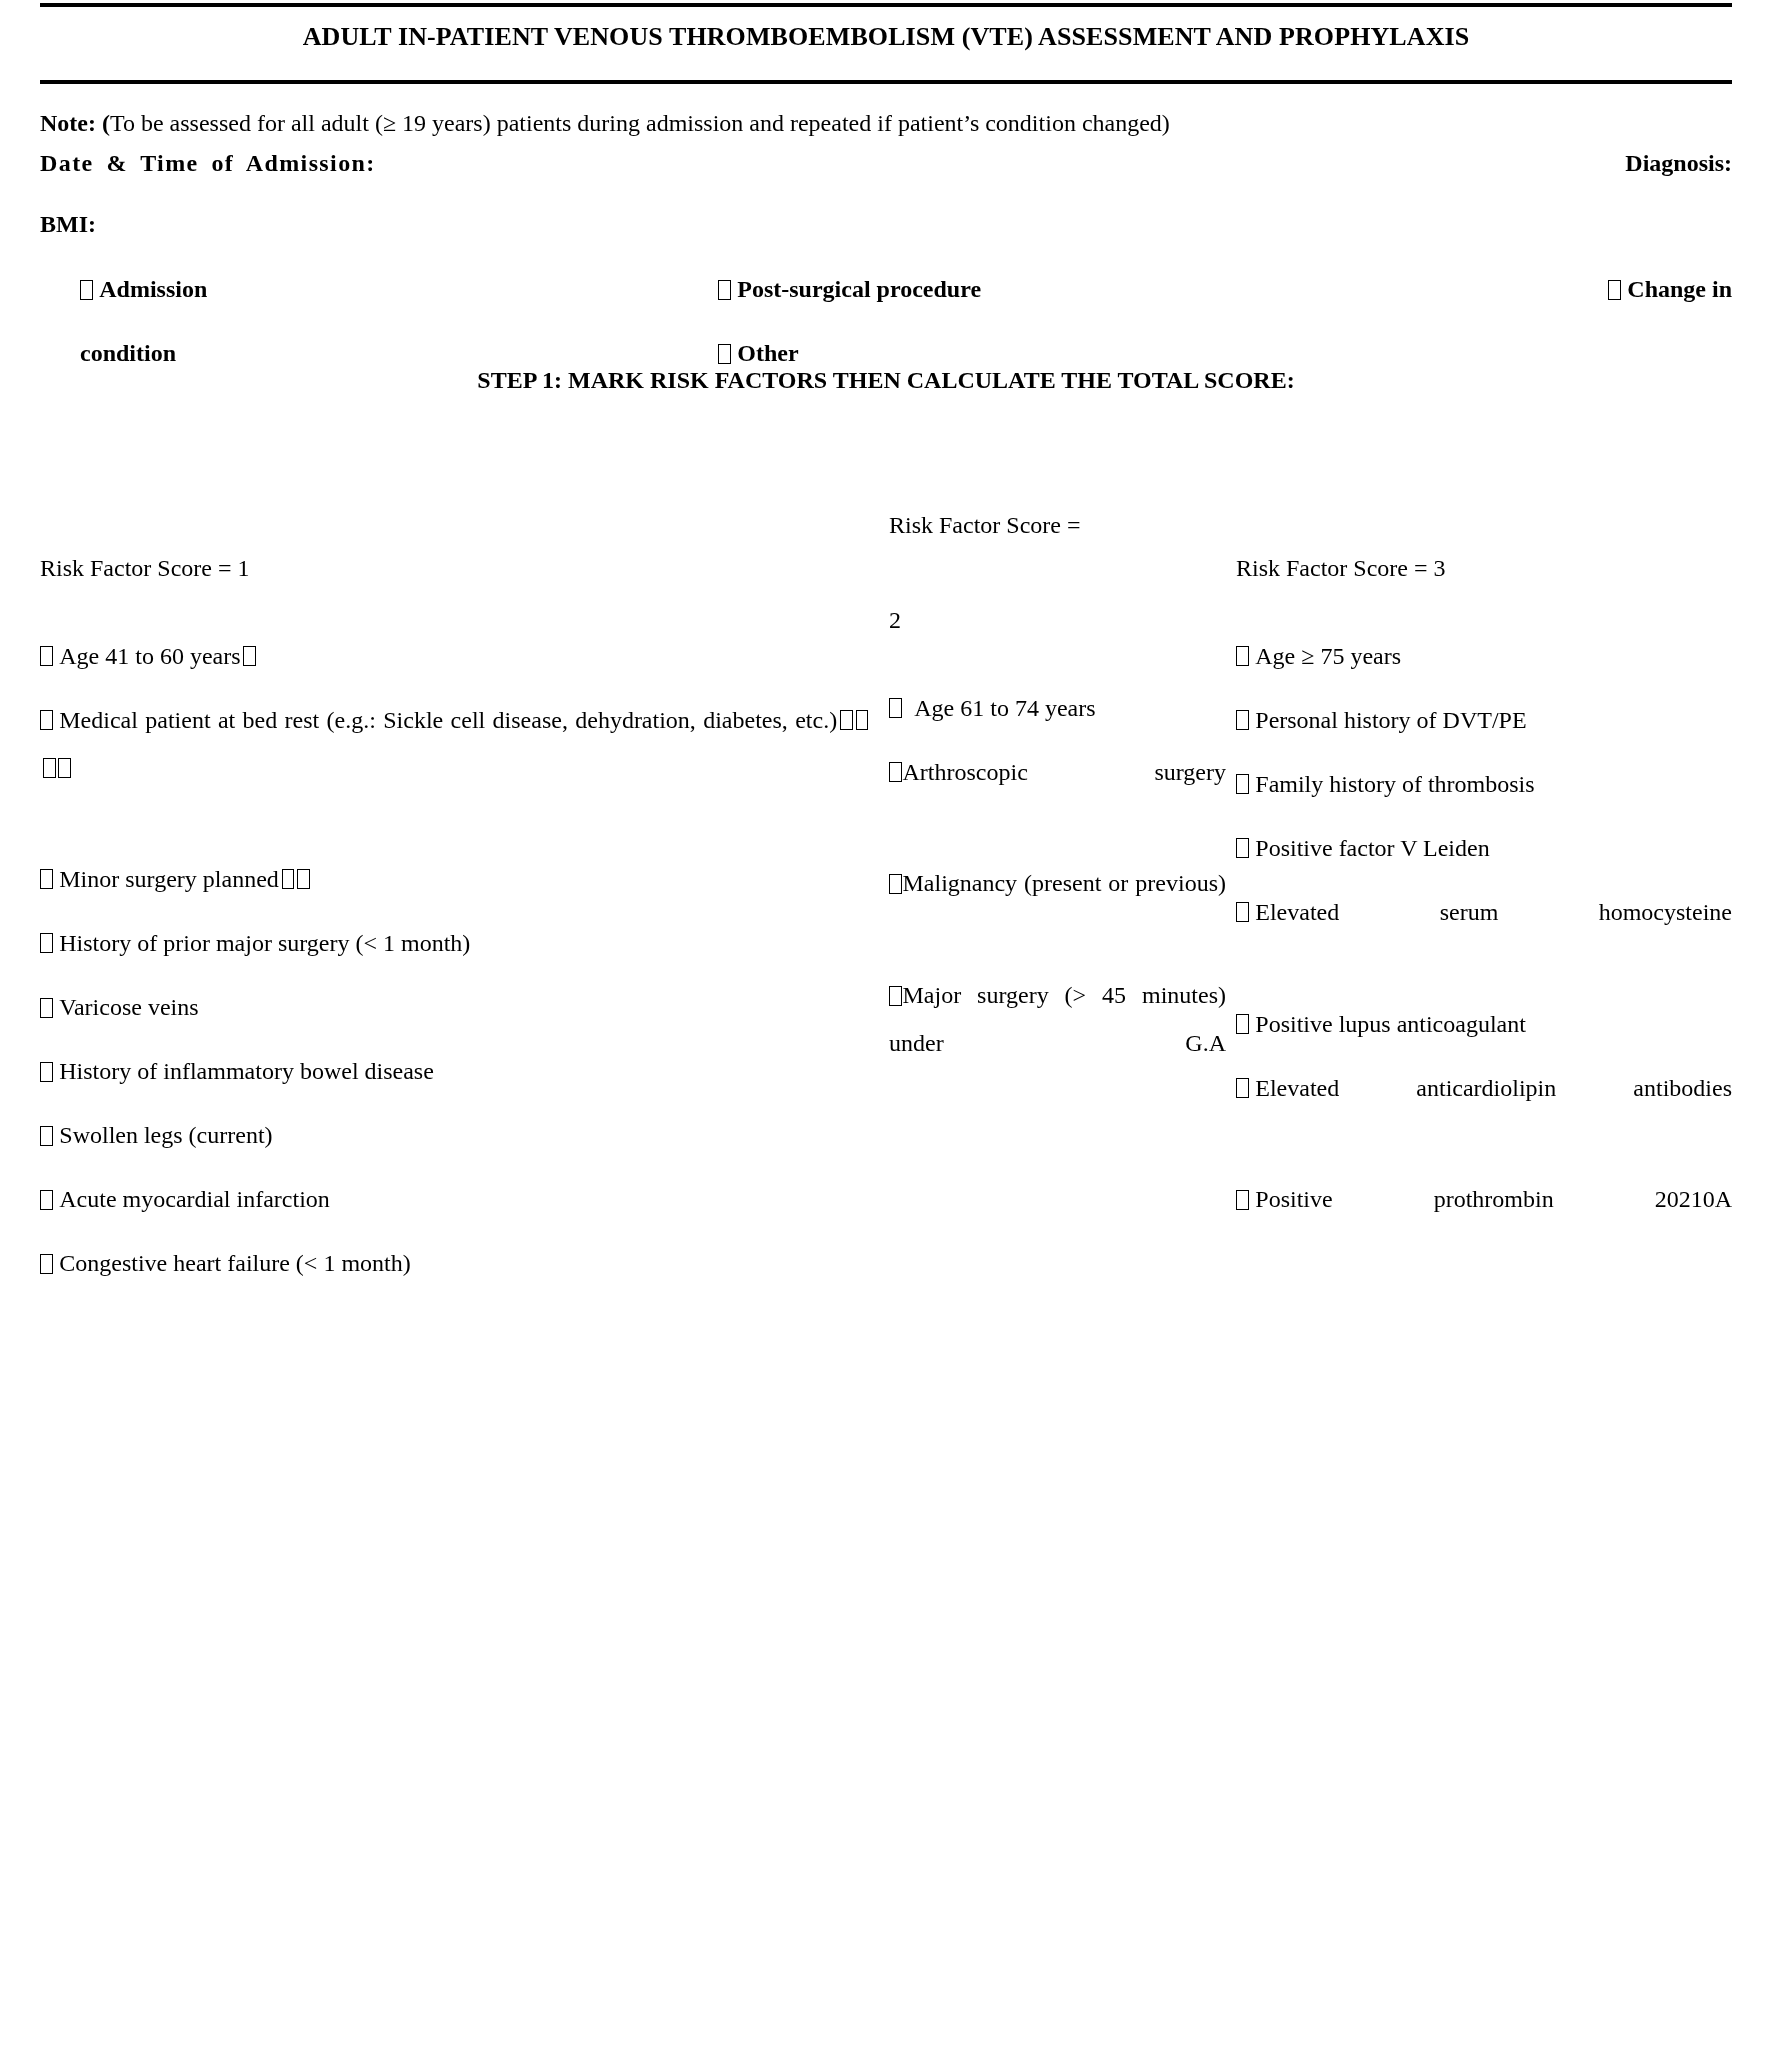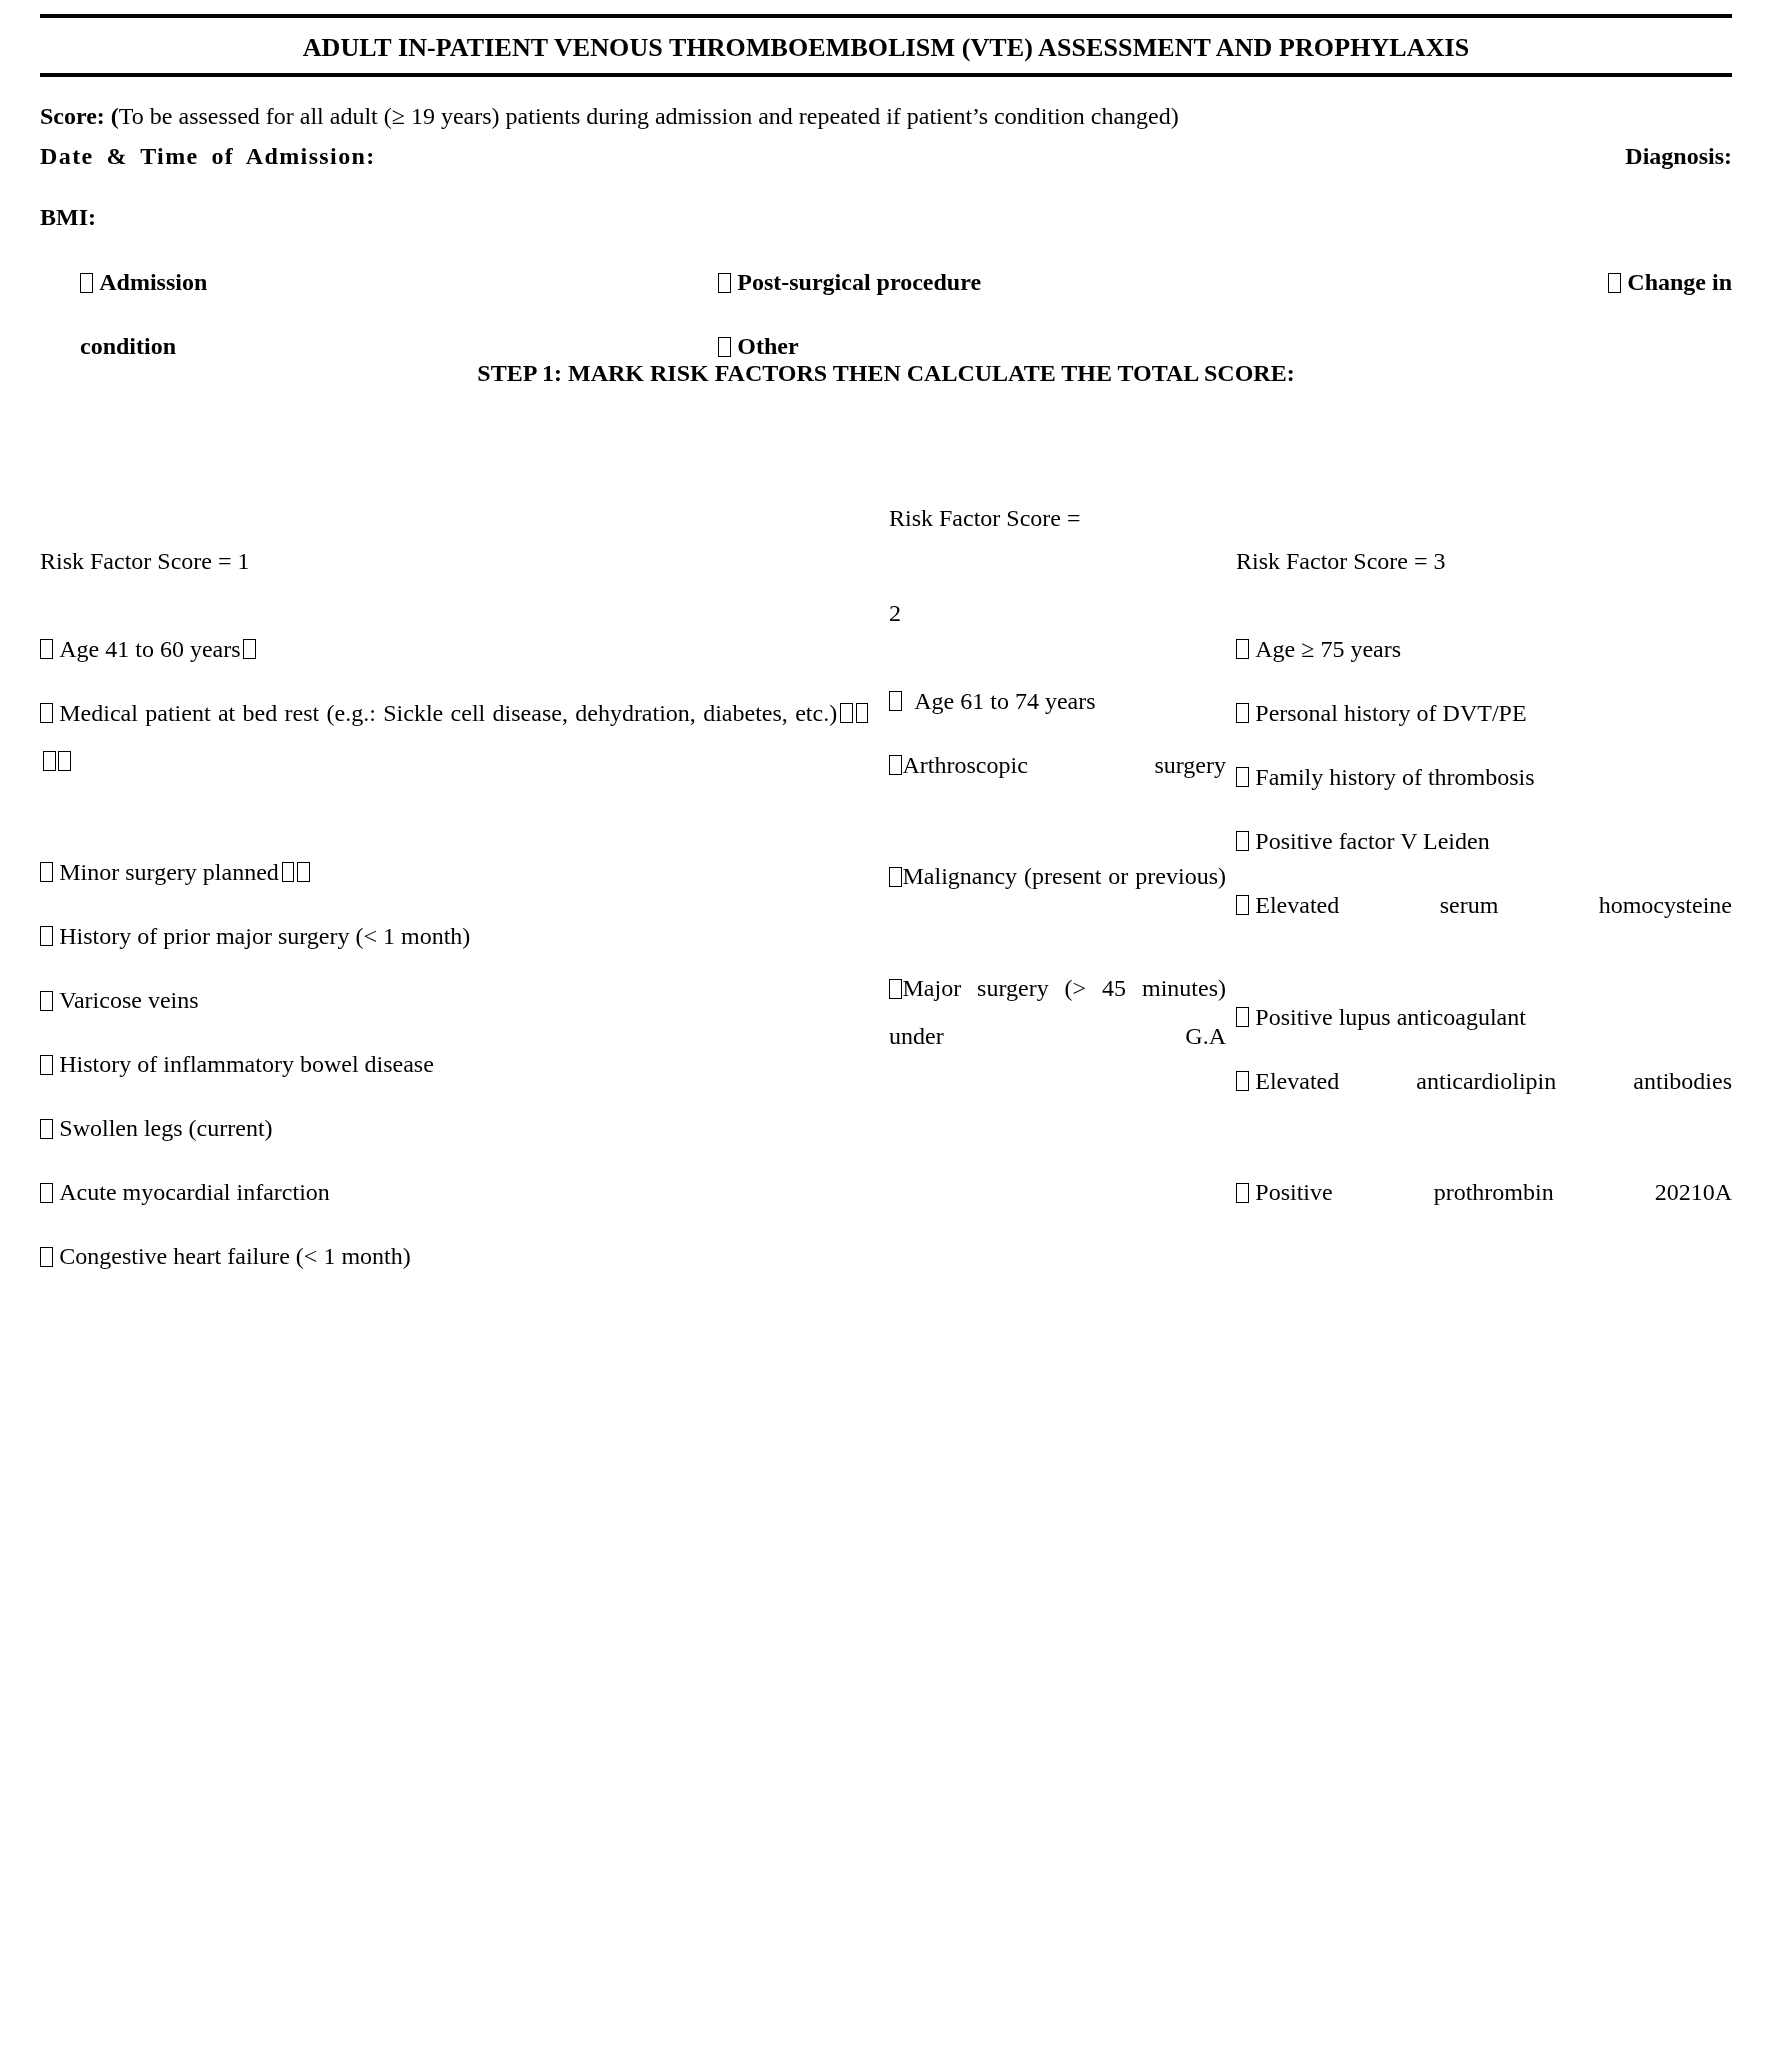--- a/index.html
+++ b/index.html
@@ -15,24 +15,24 @@
     position: relative;
     width: 1772px;
     height: 2335px;
     background: #ffffff;
     box-sizing: border-box;
     padding: 0 40px;
   }
 
   
   .title-block {
-    margin-top: 14px;
+    margin-top: 3px;
     border-top: 4.5px solid #000;
     border-bottom: 4.5px solid #000;
-    padding: 15px 0 10px 0;
+    padding: 15px 0 28px 0;
     text-align: center;
     font-family: Liberation Serif, serif;
   }
   .doc-title {
     font-size: 26px;
     font-weight: bold;
     letter-spacing: 0.1px;
     line-height: 1.15;
   }
 
@@ -154,21 +154,21 @@
 </style>
 </head>
 <body>
 
 <div id="page">
 
   <div class="title-block">
     <div class="doc-title">ADULT IN-PATIENT VENOUS THROMBOEMBOLISM (VTE) ASSESSMENT AND PROPHYLAXIS</div>
   </div>
 
-  <p class="para note-row"><span class="b">Score: (</span><span>To be assessed for all adult (≥ 19 years) patients during admission and repeated if patient’s condition changed)</span></p>
+  <p class="para note-row"><span class="b">Note: (</span><span>To be assessed for all adult (≥ 19 years) patients during admission and repeated if patient’s condition changed)</span></p>
 
   <div class="admit-row">
     <span class="admit-left">Date &amp; Time of Admission:</span>
     <span class="admit-right">Diagnosis:</span>
   </div>
 
   <div class="bmi-row">BMI:</div>
 
   <div class="sel-block">
     <div class="sel-row1">

